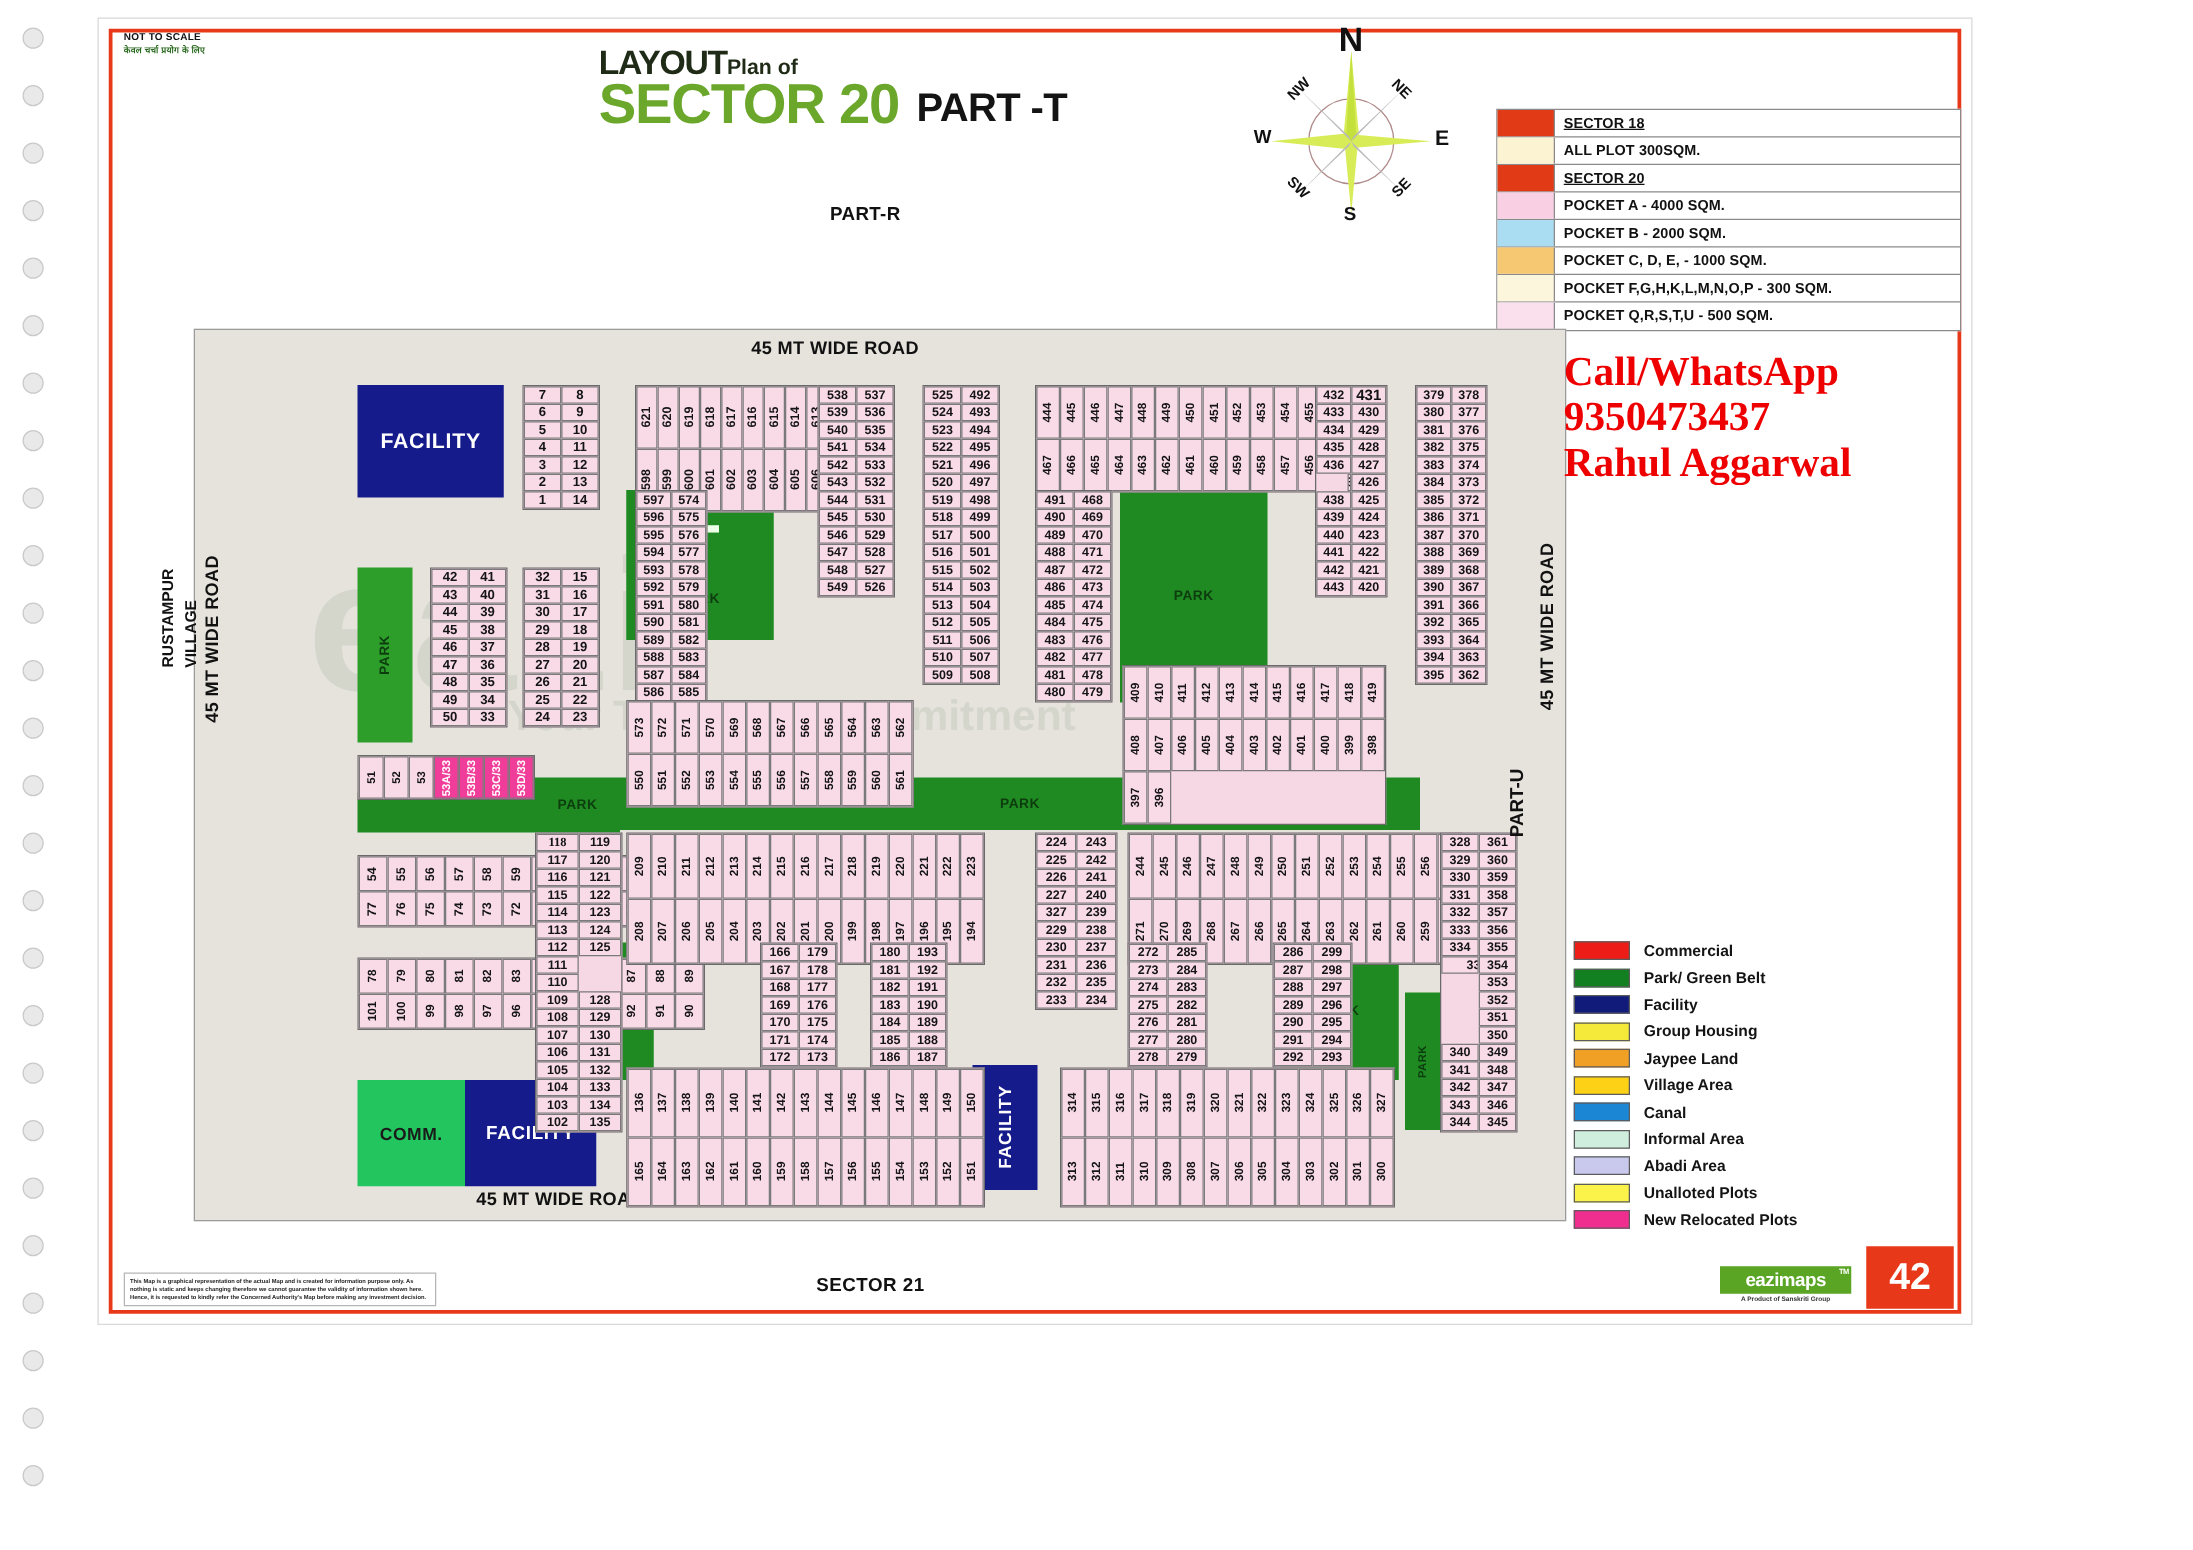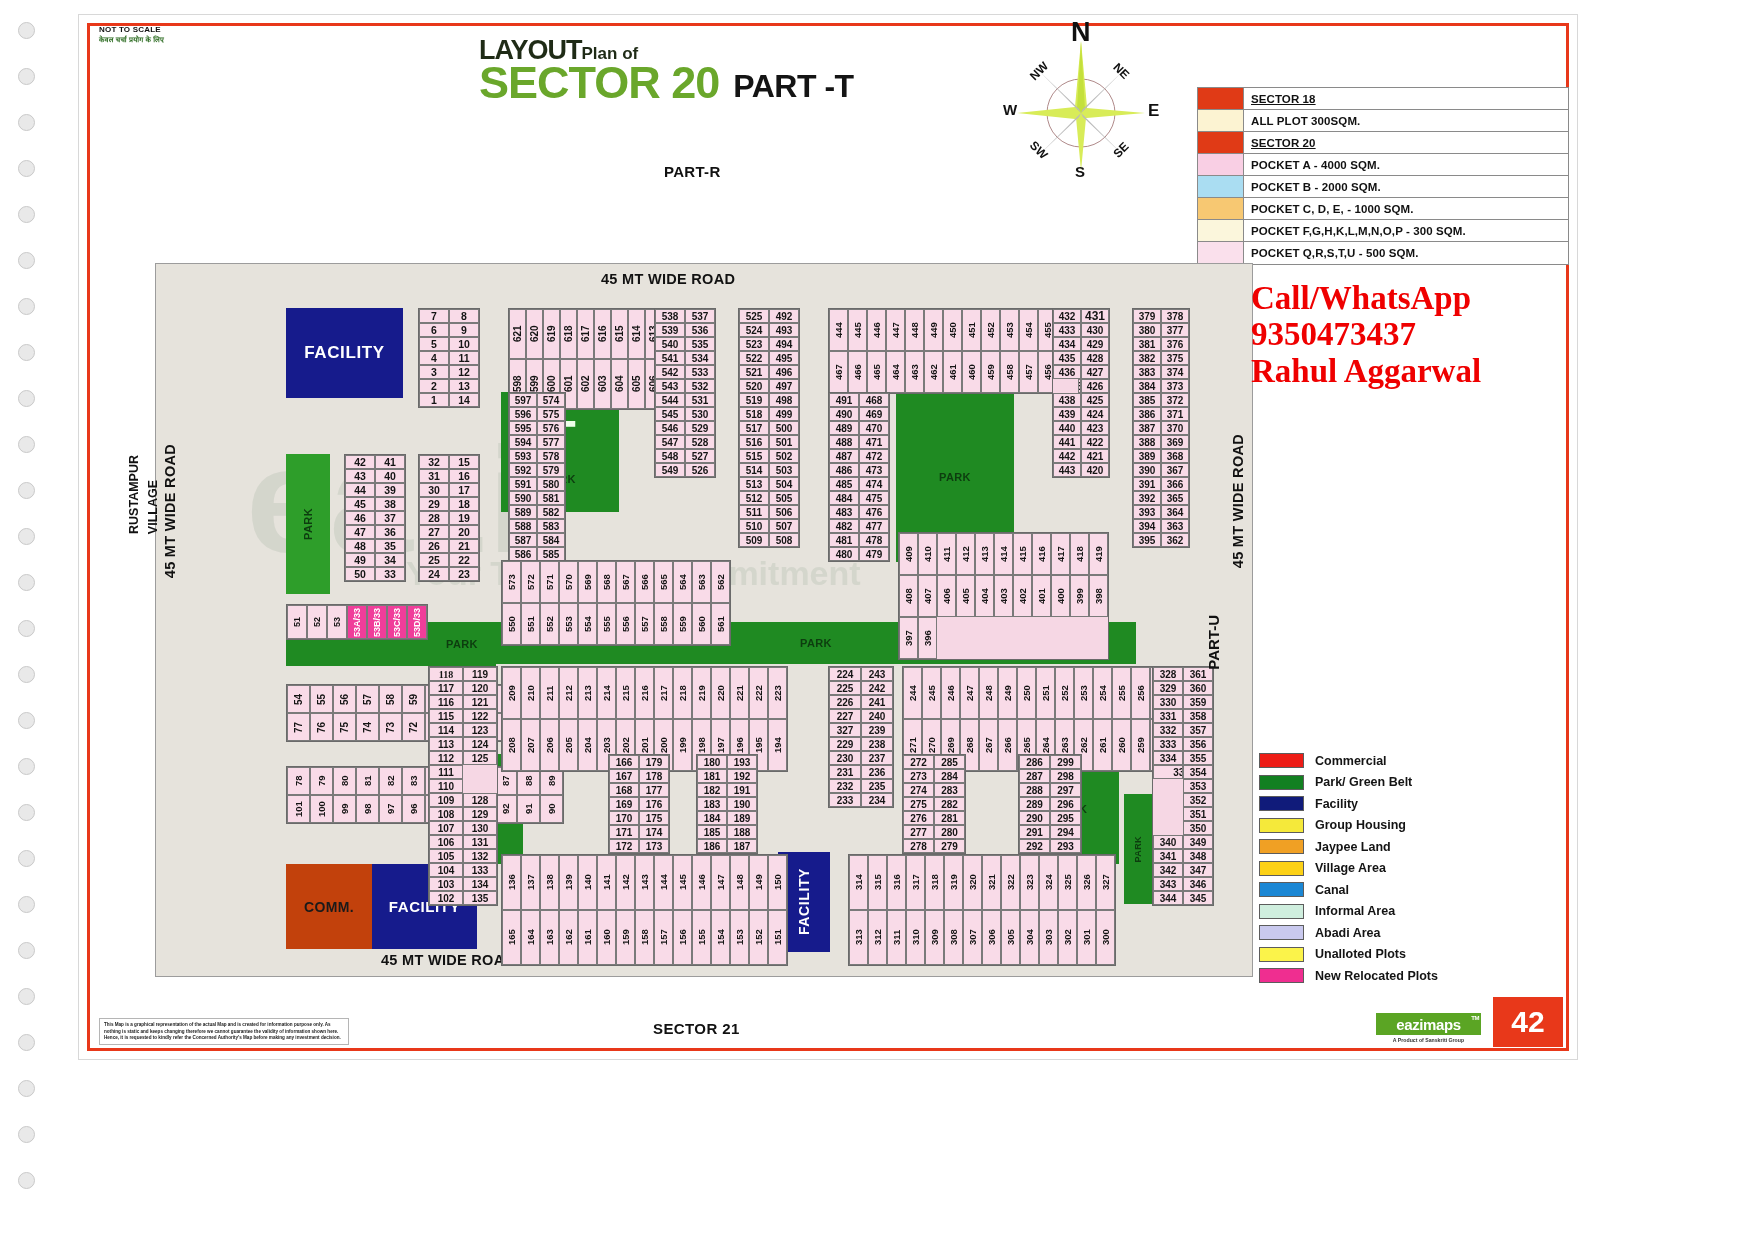--- a/index.html
+++ b/index.html
@@ -69,21 +69,21 @@
   
   .road-label { position:absolute; font-size:14.5px; font-weight:bold; color:#111; letter-spacing:.3px; }
   .vert-road { writing-mode:vertical-rl; transform:rotate(180deg); }
   
   .blk { position:absolute; }
   .park   { background:#1f8a22; color:#0d3d0f; font-size:11px; font-weight:bold;
             display:flex; align-items:center; justify-content:center; letter-spacing:.4px; }
   .park.light { background:#2e9e2a; }
   .facility { background:#161b8c; color:#ffffff; font-weight:bold;
               display:flex; align-items:center; justify-content:center; letter-spacing:.6px;}
-  .comm { background:#c2410c; color:#1a1a1a; font-weight:bold;
+  .comm { background:#22c55e; color:#1a1a1a; font-weight:bold;
           display:flex; align-items:center; justify-content:center; letter-spacing:.4px;}
   .vlabel { writing-mode:vertical-rl; transform:rotate(180deg); }
   
   .grid { position:absolute; border:1px solid #6a6a6a; background:#f6d7e4; display:grid; }
   .cell {
     border:.5px solid #7a7a7a; background:#f9dbe8;
     display:flex; align-items:center; justify-content:center;
     font-size:10.5px; font-weight:bold; color:#141414;
     overflow:hidden;
   }

